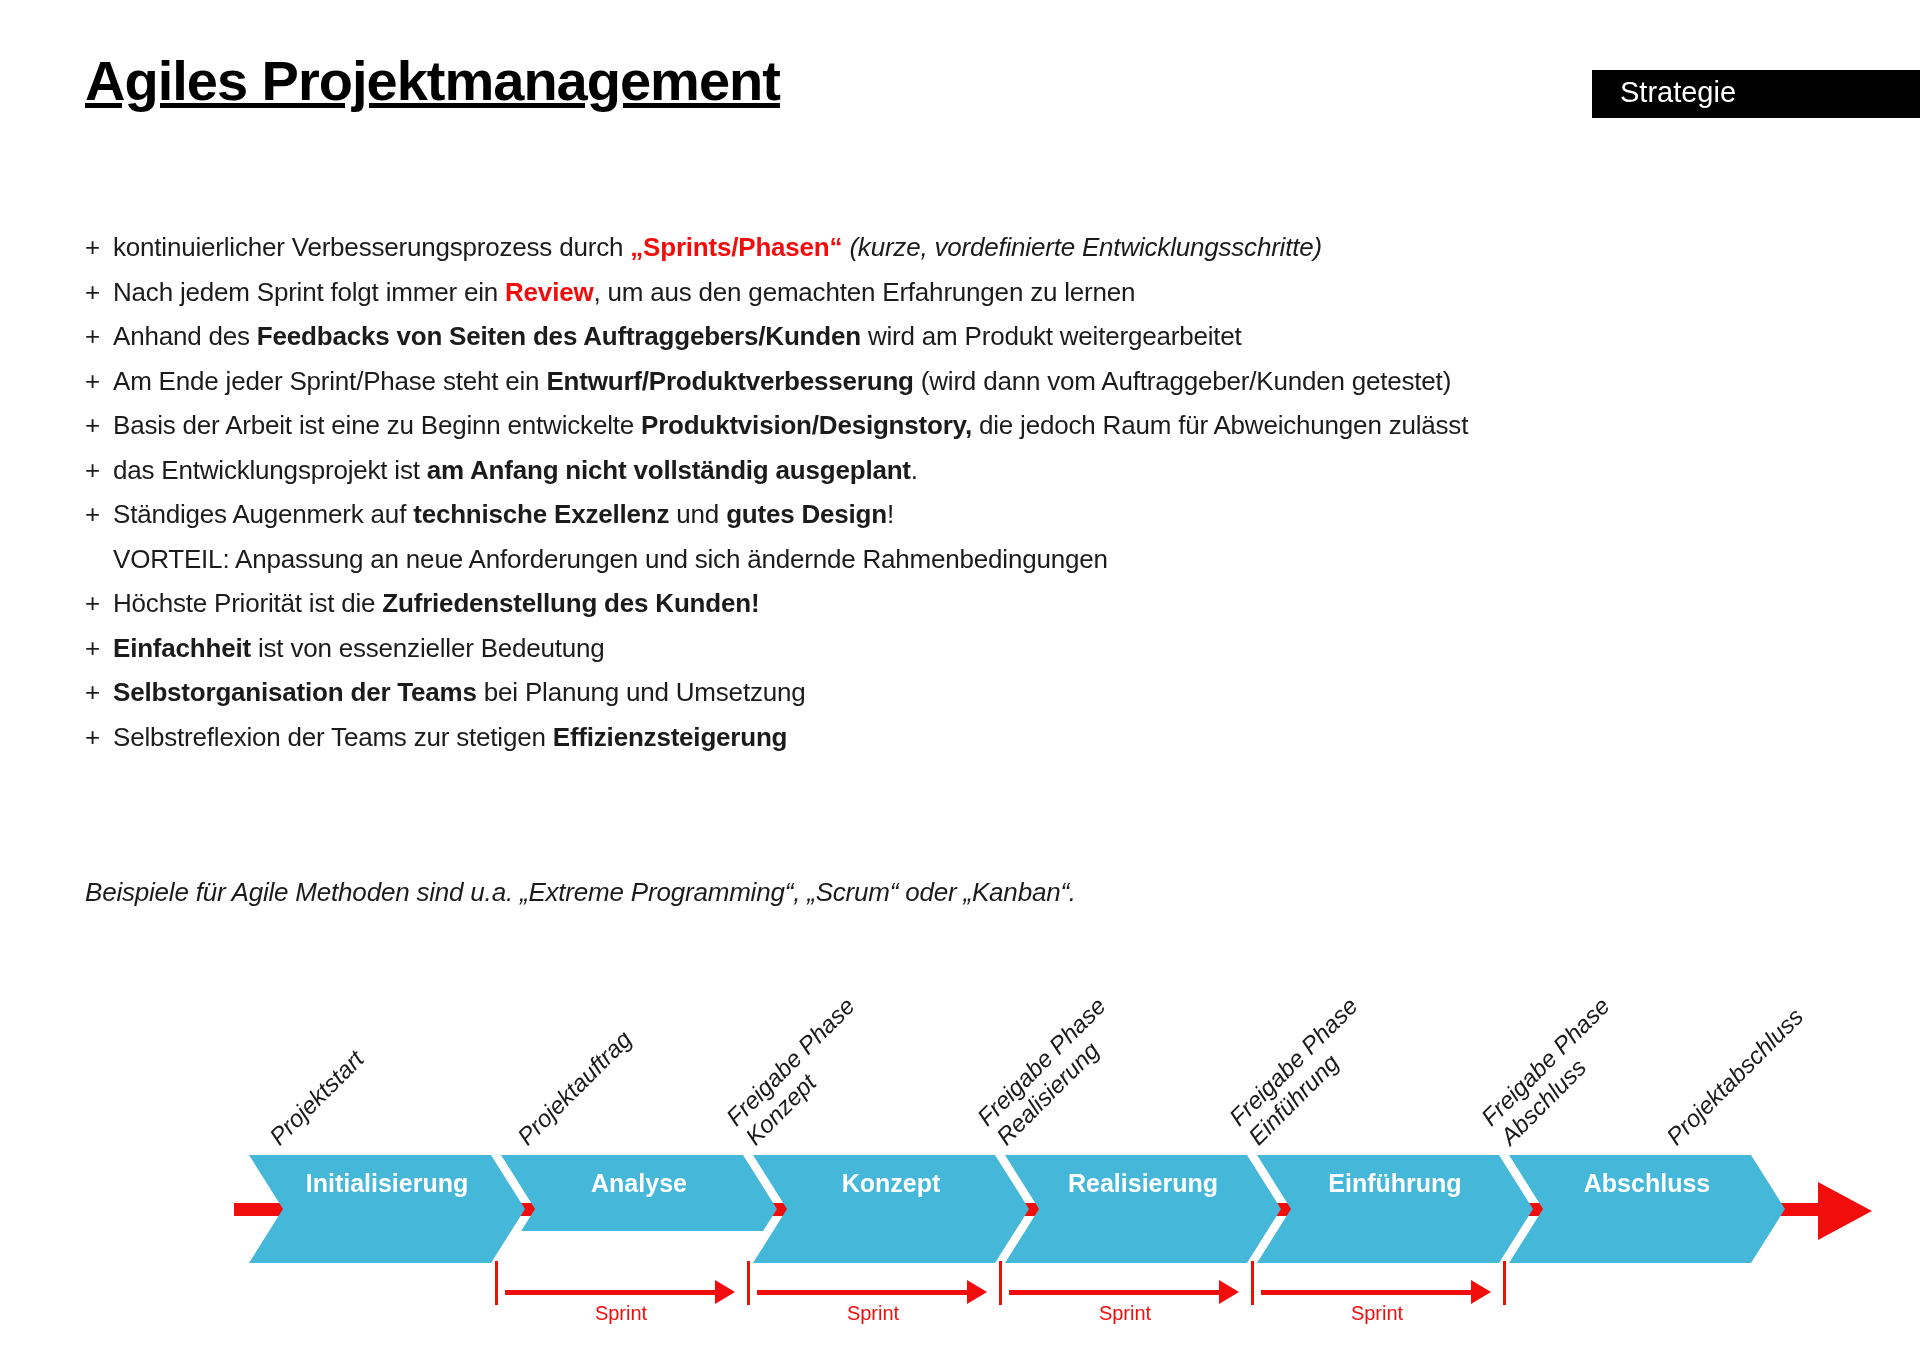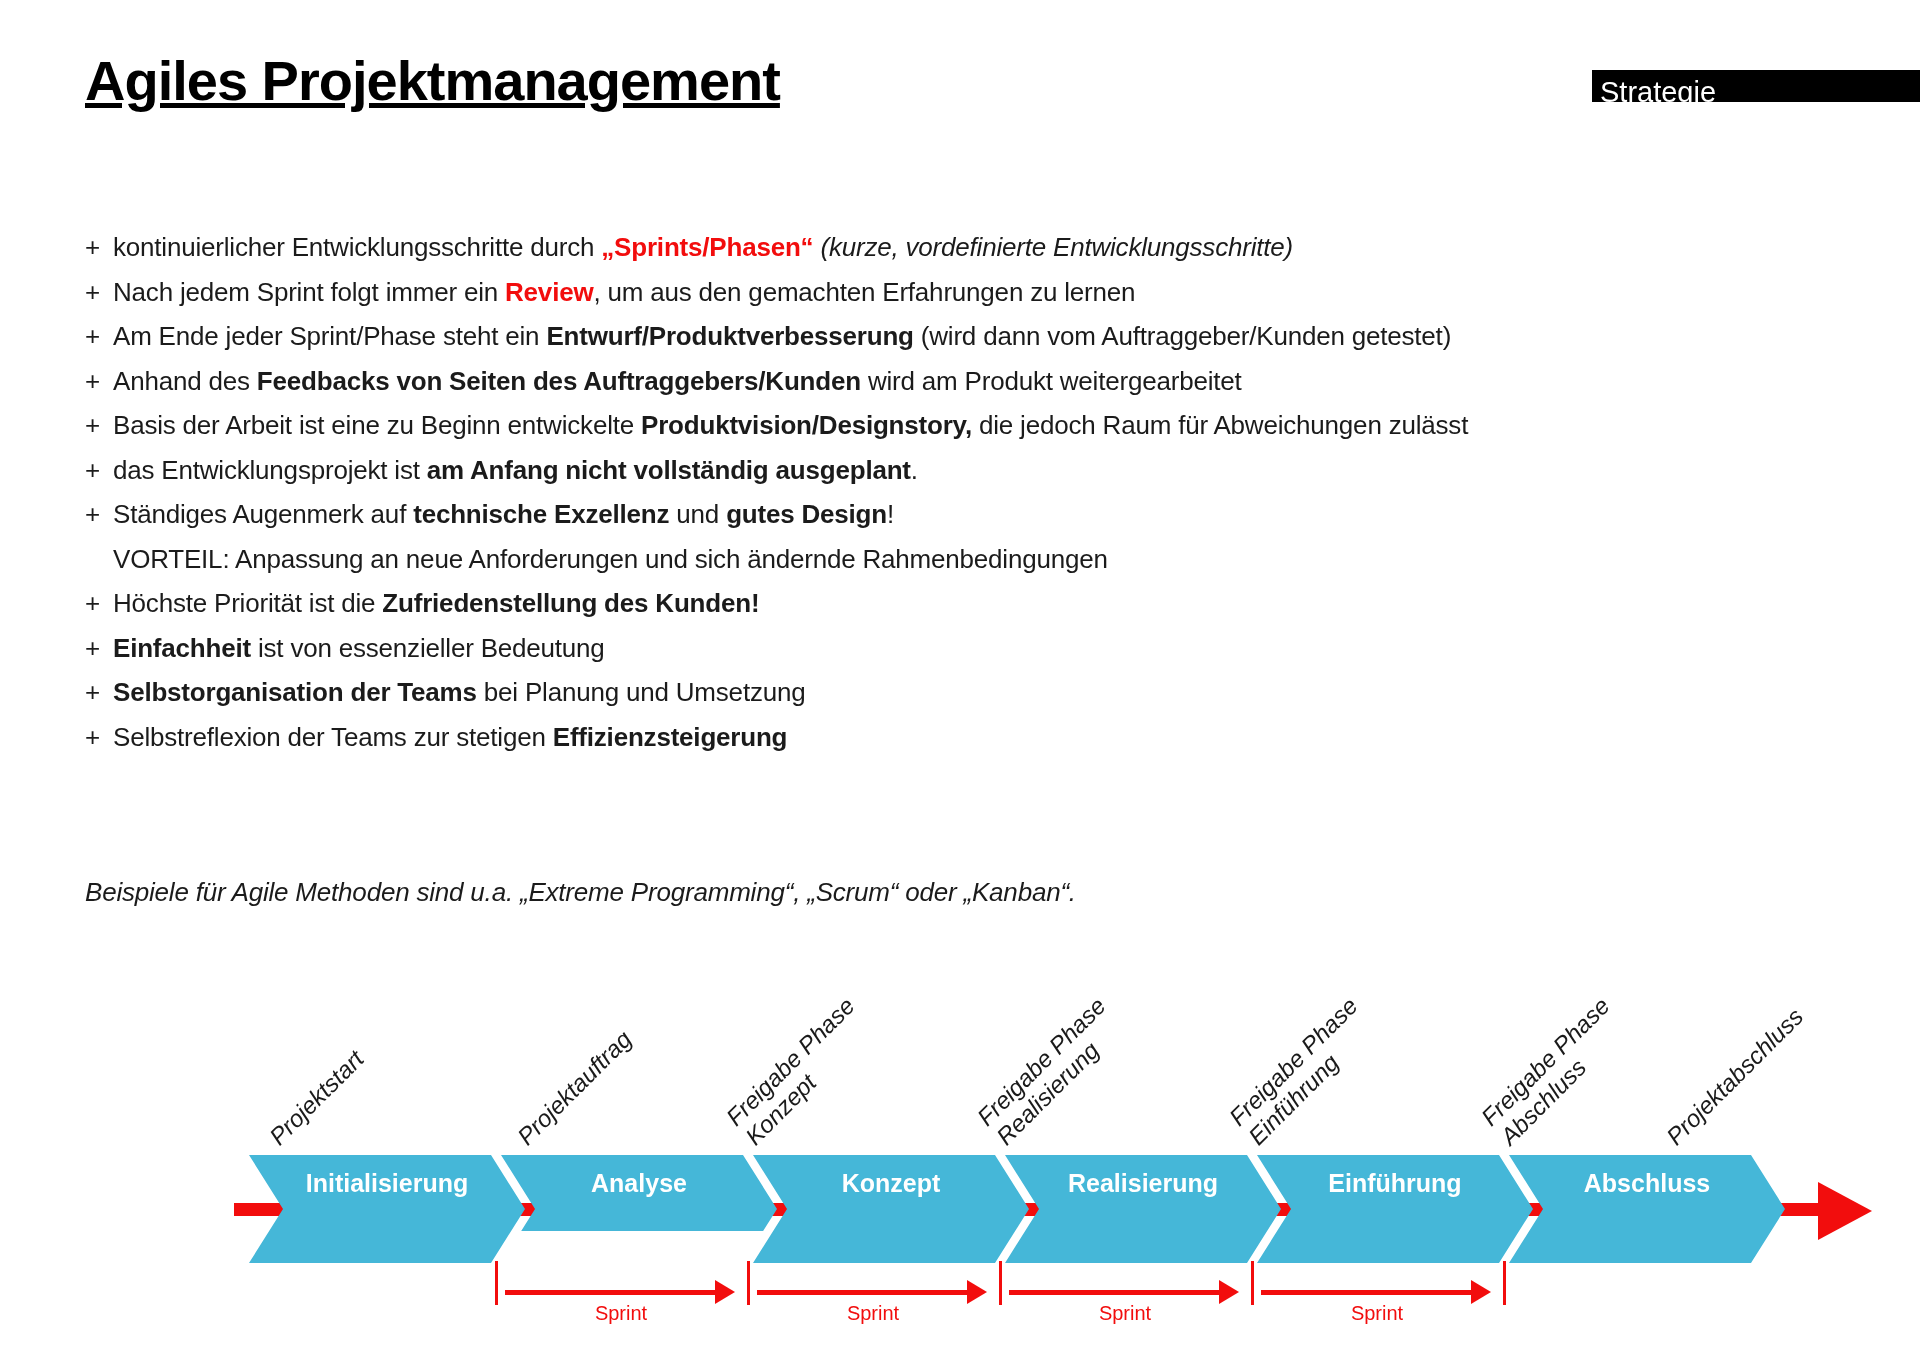--- a/index.html
+++ b/index.html
@@ -7,23 +7,23 @@
     width:1920px;height:1358px;position:relative;overflow:hidden;
     background:var(--bg,#fff);
     font-family:"Liberation Sans","DejaVu Sans",sans-serif;
     color:var(--text,#1b1b1b);
   }
   .title{
     position:absolute;left:85px;top:48px;margin:0;
     font-size:56px;font-weight:bold;letter-spacing:-1px;color:#000;text-decoration:underline;
   }
   .tag{
-    position:absolute;right:0;top:70px;width:328px;height:32px;
+    position:absolute;right:0;top:70px;width:328px;height:48px;
     background:var(--tagbg,#000);color:var(--tagtext,#fff);
-    font-size:29px;line-height:45px;padding-left:8px;box-sizing:border-box;
+    font-size:29px;line-height:45px;padding-left:28px;box-sizing:border-box;
   }
   .features{position:absolute;left:85px;top:225px;width:1700px;font-size:26px;letter-spacing:-0.2px;}
   .features-heading{font-weight:bold;line-height:44.5px;}
   .feat-line{line-height:44.5px;white-space:nowrap;}
   .marker{display:inline-block;width:28px;}
   .b{font-weight:bold;}
   .r{color:var(--red,#f20d0d);}
   .i{font-style:italic;}
   .examples{
     position:absolute;left:85px;top:877px;font-size:26px;font-style:italic;
@@ -62,24 +62,24 @@
 <body style="--bg: #FFFFFF; --text: #1B1B1B; --tagbg: #000000; --tagtext: #FFFFFF; --red: #F20D0D; --cyan: #45B7D8; --phasetext: #FFFFFF;">
 
 <h1 class="title">Agiles Projektmanagement</h1>
 
 <div class="tag">
   <span>Strategie</span>
 </div>
 
 <div class="features">
   <div id="features-list">
-      <div class="feat-line"><span class="marker">+</span><span><span>kontinuierlicher Entwicklungsschritte durch </span><span class="b r">„Sprints/Phasen“</span><span> </span><span class="i">(kurze, vordefinierte Entwicklungsschritte)</span></span></div>
+      <div class="feat-line"><span class="marker">+</span><span><span>kontinuierlicher Verbesserungsprozess durch </span><span class="b r">„Sprints/Phasen“</span><span> </span><span class="i">(kurze, vordefinierte Entwicklungsschritte)</span></span></div>
       <div class="feat-line"><span class="marker">+</span><span><span>Nach jedem Sprint folgt immer ein </span><span class="b r">Review</span><span>, um aus den gemachten Erfahrungen zu lernen</span></span></div>
+      <div class="feat-line"><span class="marker">+</span><span><span>Anhand des </span><span class="b">Feedbacks von Seiten des Auftraggebers/Kunden</span><span> wird am Produkt weitergearbeitet</span></span></div>
       <div class="feat-line"><span class="marker">+</span><span><span>Am Ende jeder Sprint/Phase steht ein </span><span class="b">Entwurf/Produktverbesserung</span><span> (wird dann vom Auftraggeber/Kunden getestet)</span></span></div>
-      <div class="feat-line"><span class="marker">+</span><span><span>Anhand des </span><span class="b">Feedbacks von Seiten des Auftraggebers/Kunden</span><span> wird am Produkt weitergearbeitet</span></span></div>
       <div class="feat-line"><span class="marker">+</span><span><span>Basis der Arbeit ist eine zu Beginn entwickelte </span><span class="b">Produktvision/Designstory,</span><span> die jedoch Raum für Abweichungen zulässt</span></span></div>
       <div class="feat-line"><span class="marker">+</span><span><span>das Entwicklungsprojekt ist </span><span class="b">am Anfang nicht vollständig ausgeplant</span><span>.</span></span></div>
       <div class="feat-line"><span class="marker">+</span><span><span>Ständiges Augenmerk auf </span><span class="b">technische Exzellenz</span><span> und </span><span class="b">gutes Design</span><span>!</span></span></div>
       <div class="feat-line"><span class="marker"></span><span><span>VORTEIL: Anpassung an neue Anforderungen und sich ändernde Rahmenbedingungen</span></span></div>
       <div class="feat-line"><span class="marker">+</span><span><span>Höchste Priorität ist die </span><span class="b">Zufriedenstellung des Kunden!</span></span></div>
       <div class="feat-line"><span class="marker">+</span><span><span class="b">Einfachheit</span><span> ist von essenzieller Bedeutung</span></span></div>
       <div class="feat-line"><span class="marker">+</span><span><span class="b">Selbstorganisation der Teams</span><span> bei Planung und Umsetzung</span></span></div>
       <div class="feat-line"><span class="marker">+</span><span><span>Selbstreflexion der Teams zur stetigen </span><span class="b">Effizienzsteigerung</span></span></div>
     </div>
 </div>

